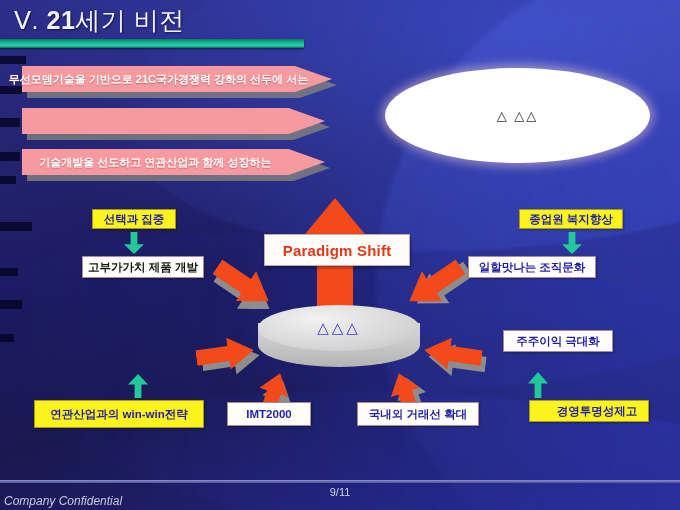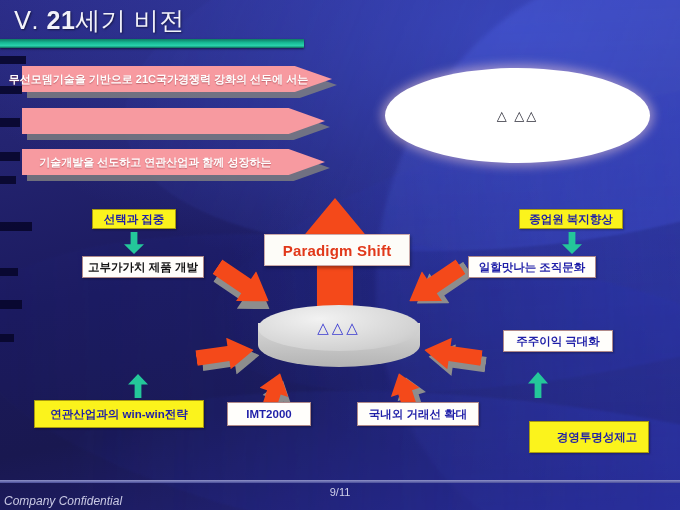--- a/index.html
+++ b/index.html
@@ -230,19 +230,19 @@
   <div class="wbox blue" style="left:468px;top:256px;width:128px;height:22px;">일할맛나는 조직문화</div>
 
   <div class="garrow up" style="left:128px;top:374px;width:20px;height:24px;"></div>
   <div class="ybox" style="left:34px;top:400px;width:170px;height:28px;">연관산업과의 win-win전략</div>
 
   <div class="wbox blue" style="left:227px;top:402px;width:84px;height:24px;">IMT2000</div>
   <div class="wbox blue" style="left:357px;top:402px;width:122px;height:24px;">국내외 거래선 확대</div>
 
   <div class="wbox blue" style="left:483px;top:330px;width:110px;height:22px;margin-left:20px;">주주이익 극대화</div>
   <div class="garrow up" style="left:528px;top:372px;width:20px;height:26px;"></div>
-  <div class="ybox" style="left:529px;top:421px;width:120px;height:32px;padding-left:22px;">경영투명성제고</div>
+  <div class="ybox" style="left:529px;top:400px;width:120px;height:22px;padding-left:22px;">경영투명성제고</div>
 
   <div id="footrule"></div>
   <div id="conf">Company Confidential</div>
   <div id="pageno">9/11</div>
 
 </div>
 
 </body></html>

